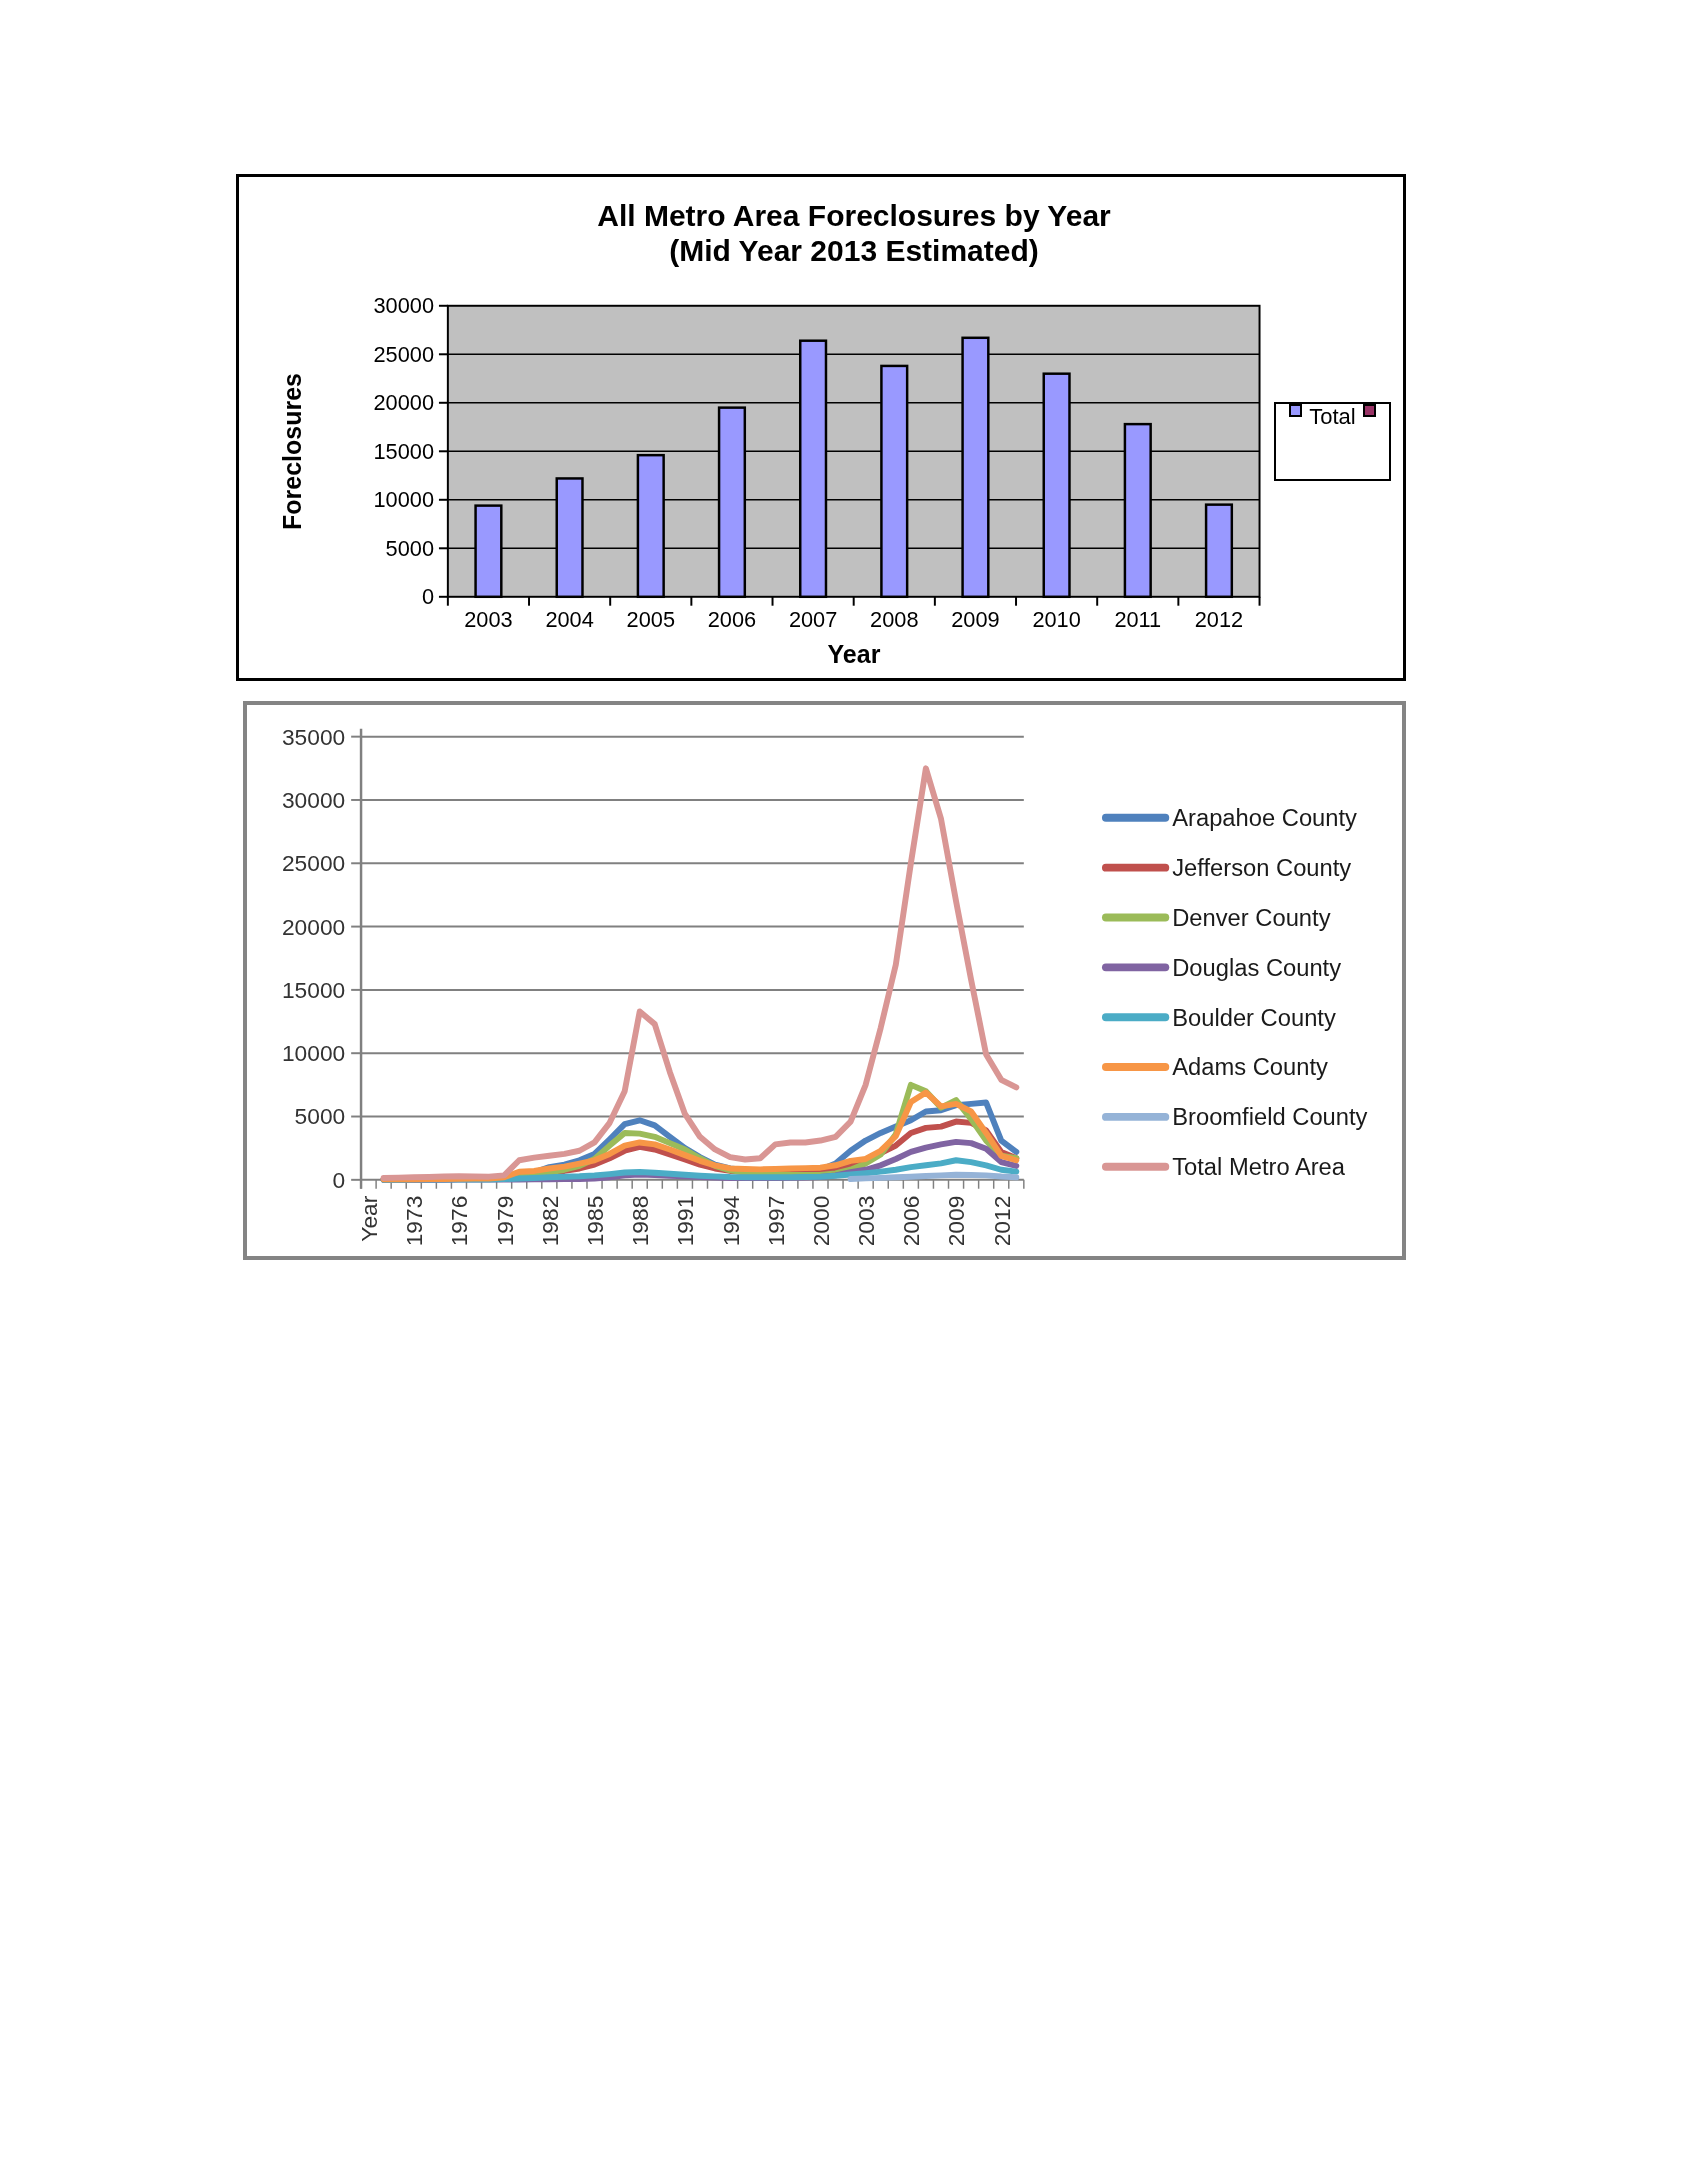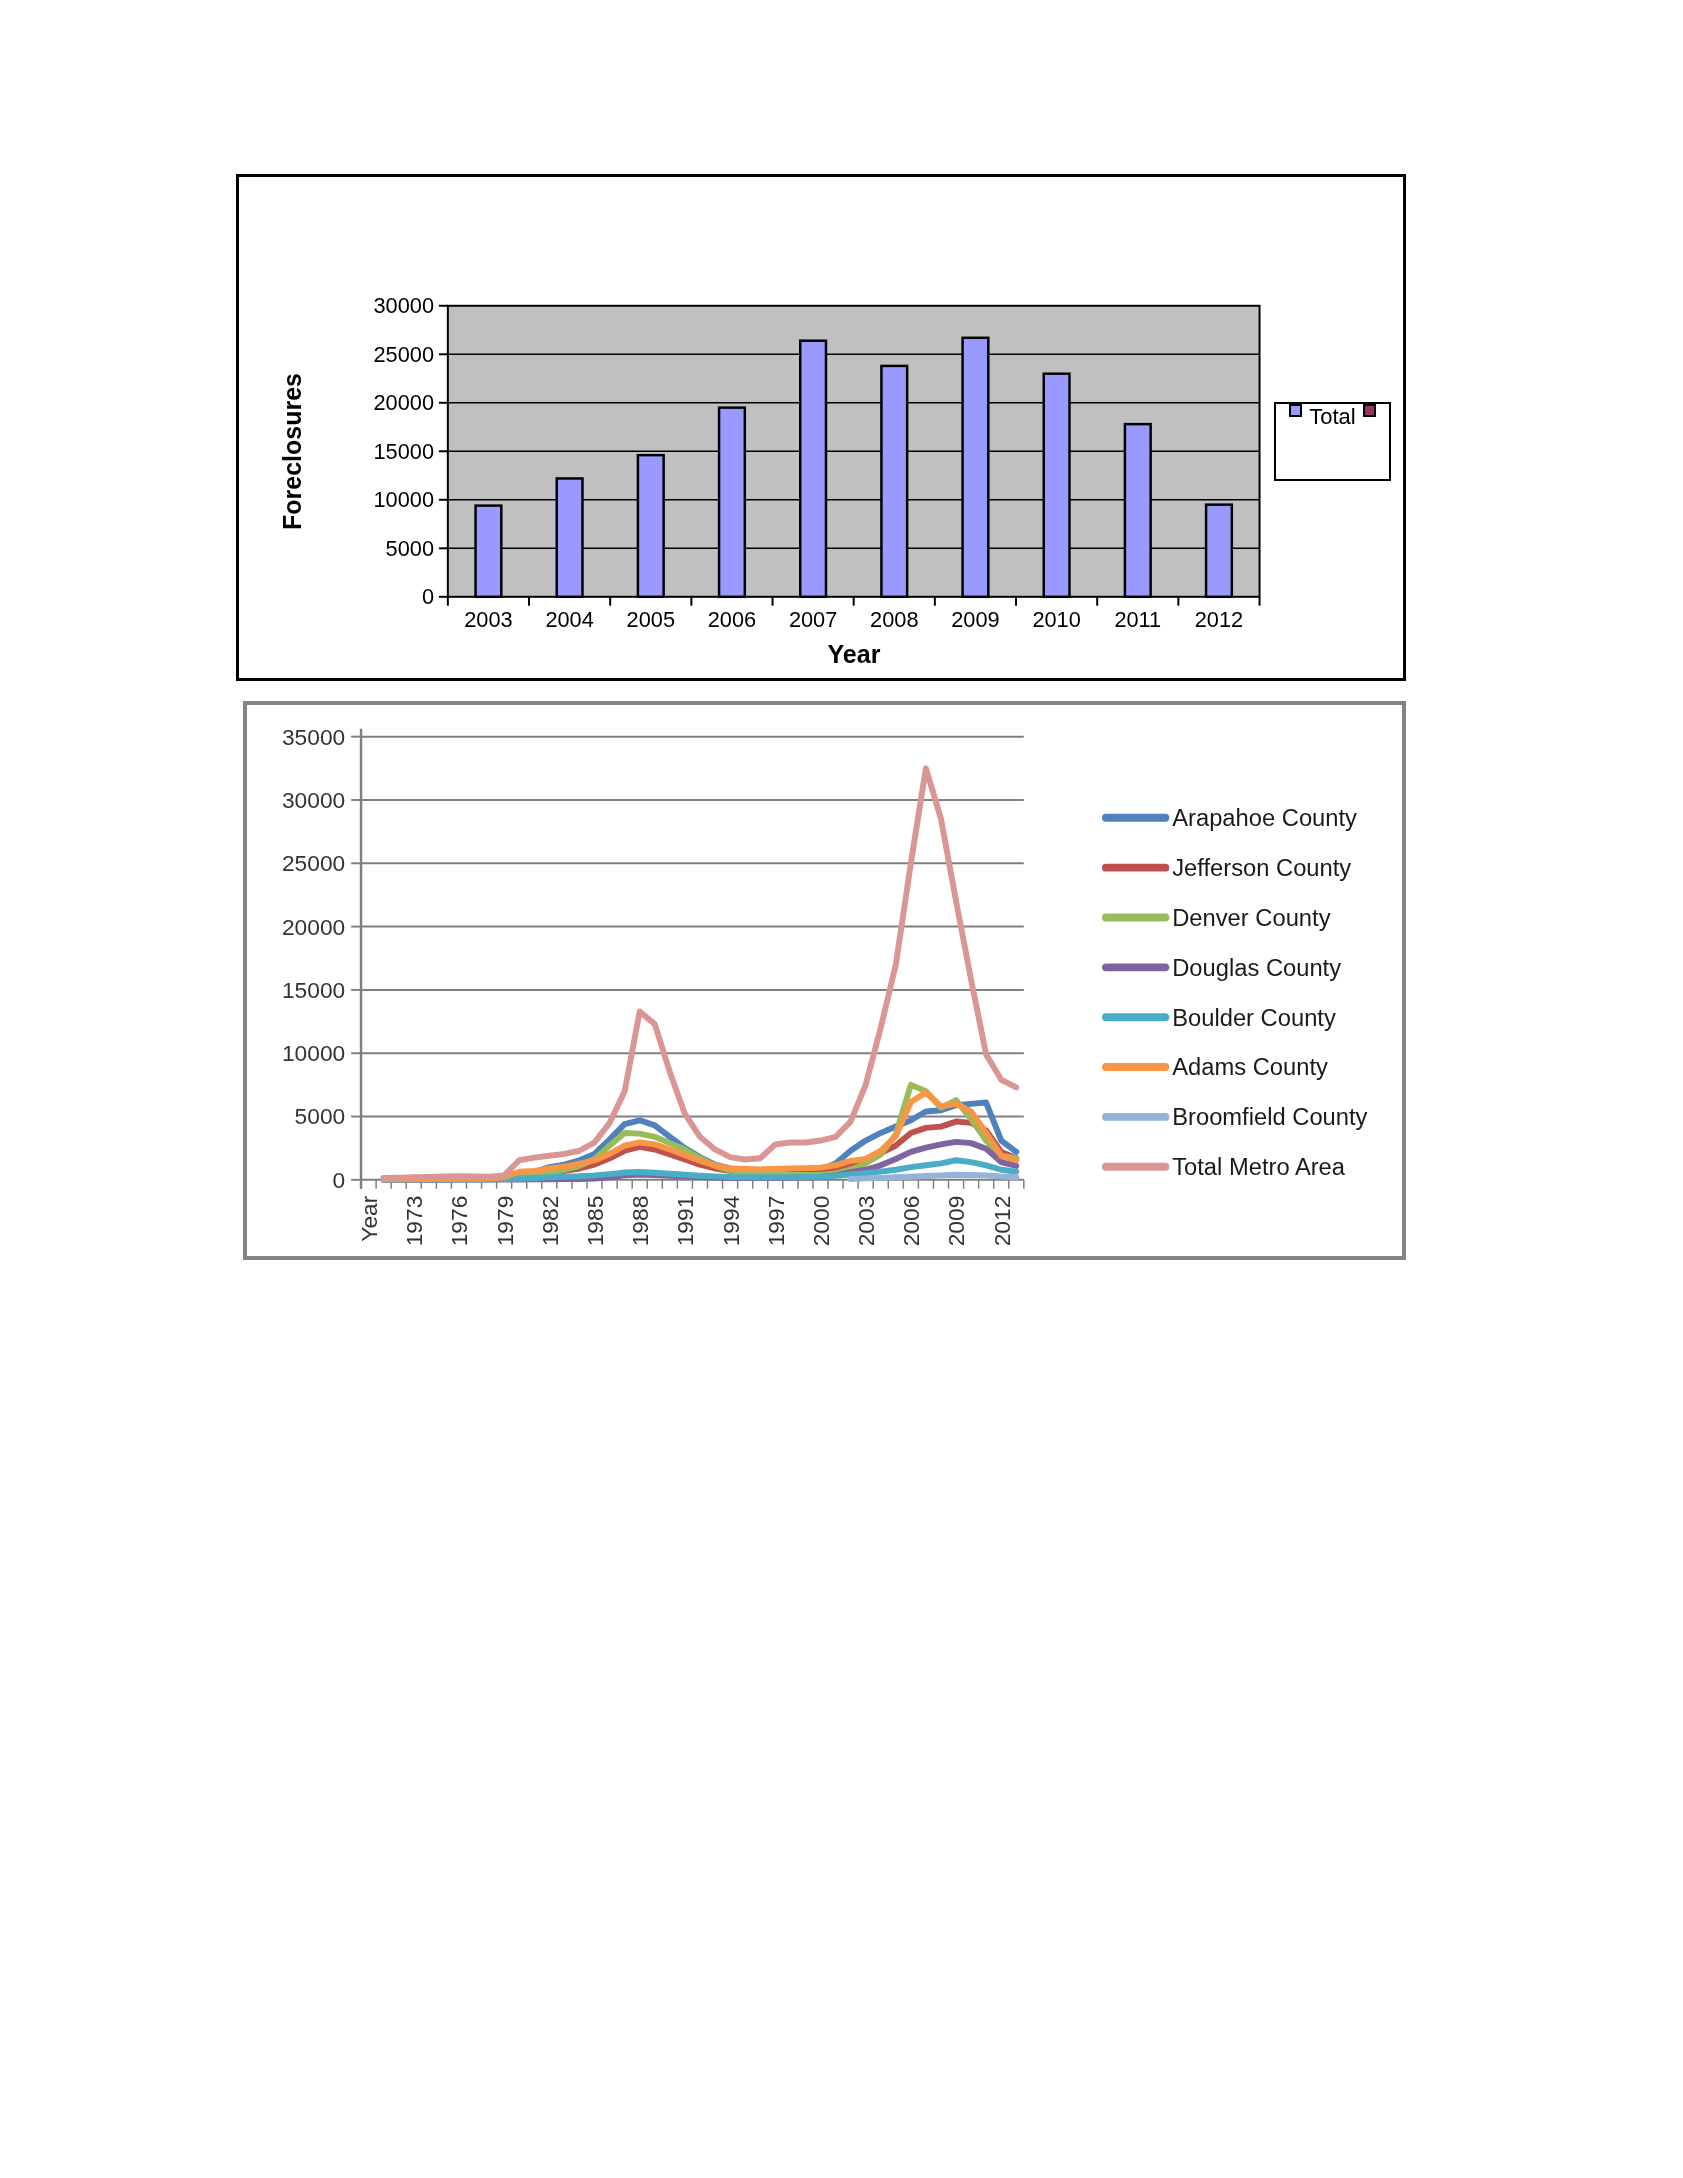--- a/index.html
+++ b/index.html
@@ -23,20 +23,22 @@
   .c1-legend .sw{display:inline-block;width:13px;height:13px;box-sizing:border-box;border:2px solid #000;}
   .c1-legend .lab{font-size:22px;color:#000;}
   svg text{font-family:"Liberation Sans", sans-serif;}
 </style>
 </head>
 <body>
 
 <div class="page">
 
   <div id="chart1" class="chart-frame">
+    <div class="c1-title">All Metro Area Foreclosures by Year</div>
+    <div class="c1-subtitle">(Mid Year 2013 Estimated)</div>
     <div class="c1-ylabel">Foreclosures</div>
     <svg id="c1svg" width="1170" height="507" viewBox="0 0 1182 512">
         <rect x="211" y="130" width="820" height="294" fill="#C0C0C0"></rect>
         <g>
           <line x1="211" y1="375" x2="1031" y2="375" stroke="#000000" stroke-width="1.5"></line>
           <line x1="211" y1="326" x2="1031" y2="326" stroke="#000000" stroke-width="1.5"></line>
           <line x1="211" y1="277" x2="1031" y2="277" stroke="#000000" stroke-width="1.5"></line>
           <line x1="211" y1="228" x2="1031" y2="228" stroke="#000000" stroke-width="1.5"></line>
           <line x1="211" y1="179" x2="1031" y2="179" stroke="#000000" stroke-width="1.5"></line>
         </g>

